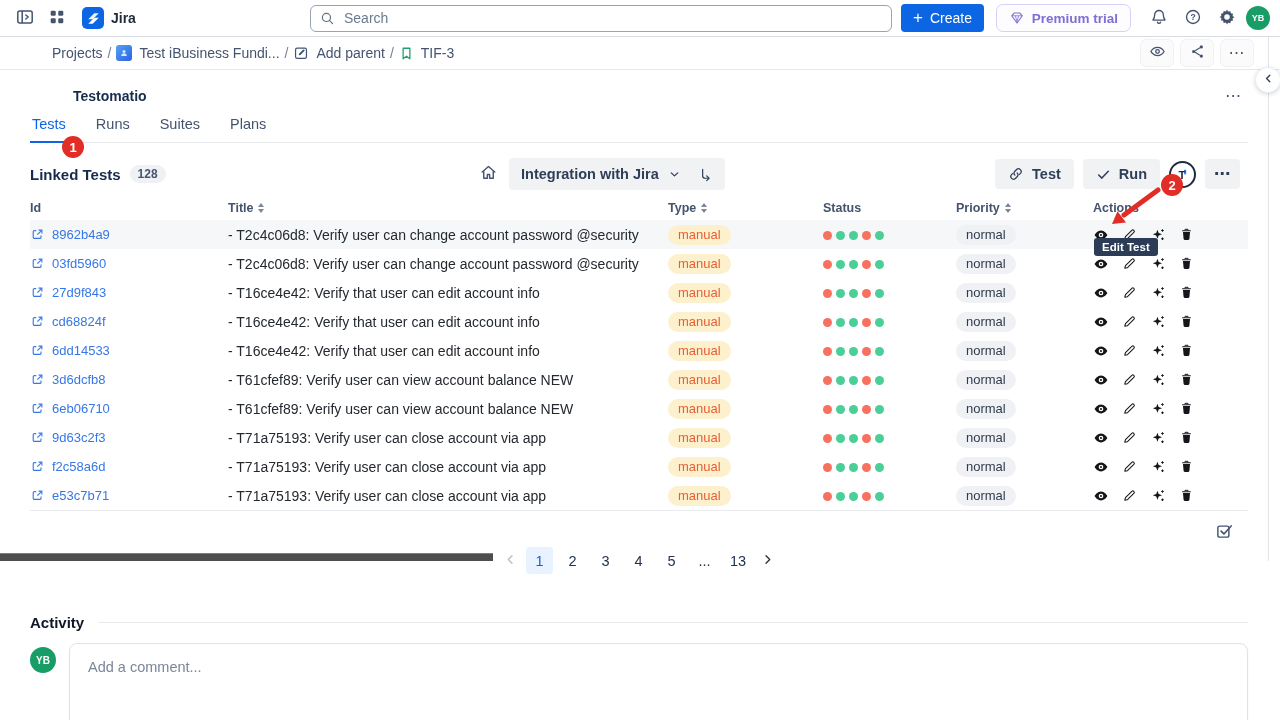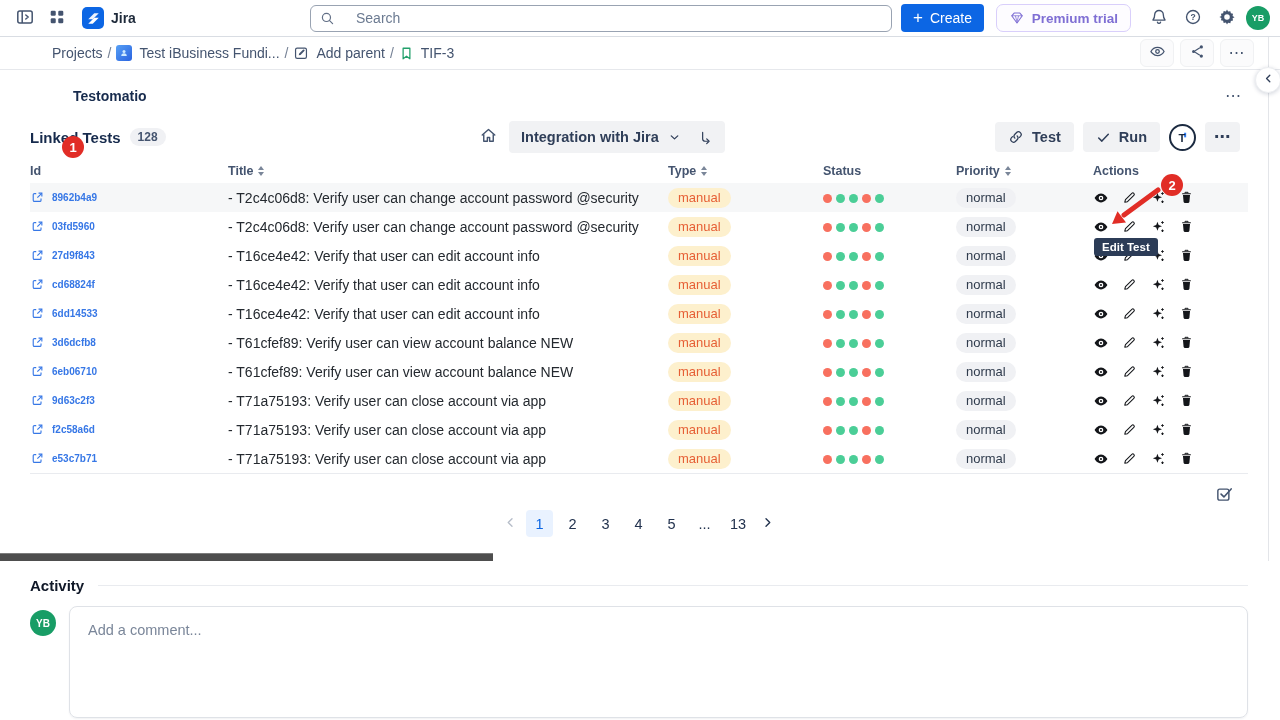--- a/index.html
+++ b/index.html
@@ -10,21 +10,21 @@
   
   .topbar { height:37px; display:flex; align-items:center; padding:0 10px; border-bottom:1px solid #d9dde3; }
   .icon-btn { display:flex; align-items:center; justify-content:center; width:30px; height:28px;
     border:none; background:transparent; color:#44546f; padding:0; cursor:pointer; border-radius:4px; }
   .nav-left { display:flex; align-items:center; gap:2px; width:300px; flex:none; }
   .jira-brand { display:flex; align-items:center; gap:7px; margin-left:8px; cursor:pointer; }
   .jira-mark { width:22px; height:22px; border-radius:5px; background:var(--accent-blue,#0c66e4);
     display:flex; align-items:center; justify-content:center; }
   .jira-name { font-size:14px; font-weight:700; color:#1e2a3a; }
   .searchbox { flex:none; width:582px; height:27px; border:1px solid #99a3b2; border-radius:6px;
-    display:flex; align-items:center; gap:19px; padding:0 9px; color:#626f86; }
+    display:flex; align-items:center; gap:7px; padding:0 9px; color:#626f86; }
   .searchbox input { border:none; outline:none; background:transparent; width:100%; font-size:14px;
     font-family:inherit; color:#2a3b52; }
   .searchbox input::placeholder { color:#6b7a91; }
   .create { margin-left:9px; height:28px; padding:0 12px; background:var(--accent-blue,#0c66e4); color:#fff;
     border:none; border-radius:4px; font-size:14px; font-weight:500; display:flex; align-items:center; gap:7px;
     cursor:pointer; font-family:inherit; }
   .create .plus { font-size:17px; font-weight:400; line-height:1; margin-top:-1px; }
   .nav-right { margin-left:auto; display:flex; align-items:center; gap:4px; }
   .premium { height:28px; padding:0 12px; border:1px solid #d9cffb; background:#fdfcff; border-radius:7px;
     color:var(--premium-purple,#7f6fd4); font-size:13.5px; font-weight:600; display:flex; align-items:center;
@@ -77,21 +77,21 @@
   .c-status { width:133px; } .c-priority { width:137px; } .c-actions { flex:1; }
   .sort { display:inline-flex; flex-direction:column; gap:2px; }
   .sort i { display:block; width:0; height:0; border-left:3px solid transparent; border-right:3px solid transparent; }
   .sort .up { border-bottom:4px solid #7a8699; }
   .sort .down { border-top:4px solid #7a8699; }
   .tbody { border-bottom:1px solid #e9ebef; }
   .tr { display:flex; align-items:center; height:29px; font-size:14px; color:#24292f; }
   .tr.active { background:#f6f7f8; }
   .td-id { width:198px; display:flex; align-items:center; gap:7px; }
   .ext { display:flex; color:var(--link-blue,#3677e6); cursor:pointer; }
-  .idlink { color:var(--link-blue,#3677e6); font-weight:700; font-size:10px; cursor:pointer; text-decoration:none; }
+  .idlink { color:var(--link-blue,#3677e6); font-weight:400; font-size:13px; cursor:pointer; text-decoration:none; }
   .td-title { width:440px; white-space:nowrap; overflow:hidden; }
   .td-type { width:155px; } .td-status { width:133px; } .td-priority { width:137px; }
   .pill { display:inline-block; border-radius:10px; padding:2.5px 10px; font-size:13px; }
   .pill.manual { background:var(--manual-bg,#fdf0cd); color:var(--manual-text,#e65f35); font-weight:500; }
   .pill.normal { background:#f0f1f4; color:#2f3b4c; }
   .dots { display:inline-flex; gap:4px; }
   .dot { width:9px; height:9px; border-radius:50%; }
   .dot.red { background:var(--status-red,#f8705f); }
   .dot.green { background:var(--status-green,#4bce97); }
   .td-actions { flex:1; display:flex; align-items:center; gap:13px; }
@@ -284,20 +284,27 @@
 
   <main>
 
     <div class="panel-head">
       <span class="panel-title">Testomatio</span>
       <button class="ghost-btn">
         <span class="dots-glyph">⋯</span>
       </button>
     </div>
 
+    <div class="tabs">
+
+    <button class="tab active">Tests</button>
+        <button class="tab">Runs</button>
+        <button class="tab">Suites</button>
+        <button class="tab">Plans</button>
+      </div>
 
     <div class="toolbar">
       <span class="lt-label">Linked Tests</span>
       <span class="count-badge">128</span>
 
       <div class="suite-group">
         <button class="ghost-btn" style="padding:0;display:flex">
           <span>
             <svg width="19" height="19" viewBox="0 0 20 20">
                 <path d="M3.4 9.4L10 3.7l6.6 5.7" fill="none" stroke="currentColor" stroke-width="1.5" stroke-linecap="round" stroke-linejoin="round"></path>

